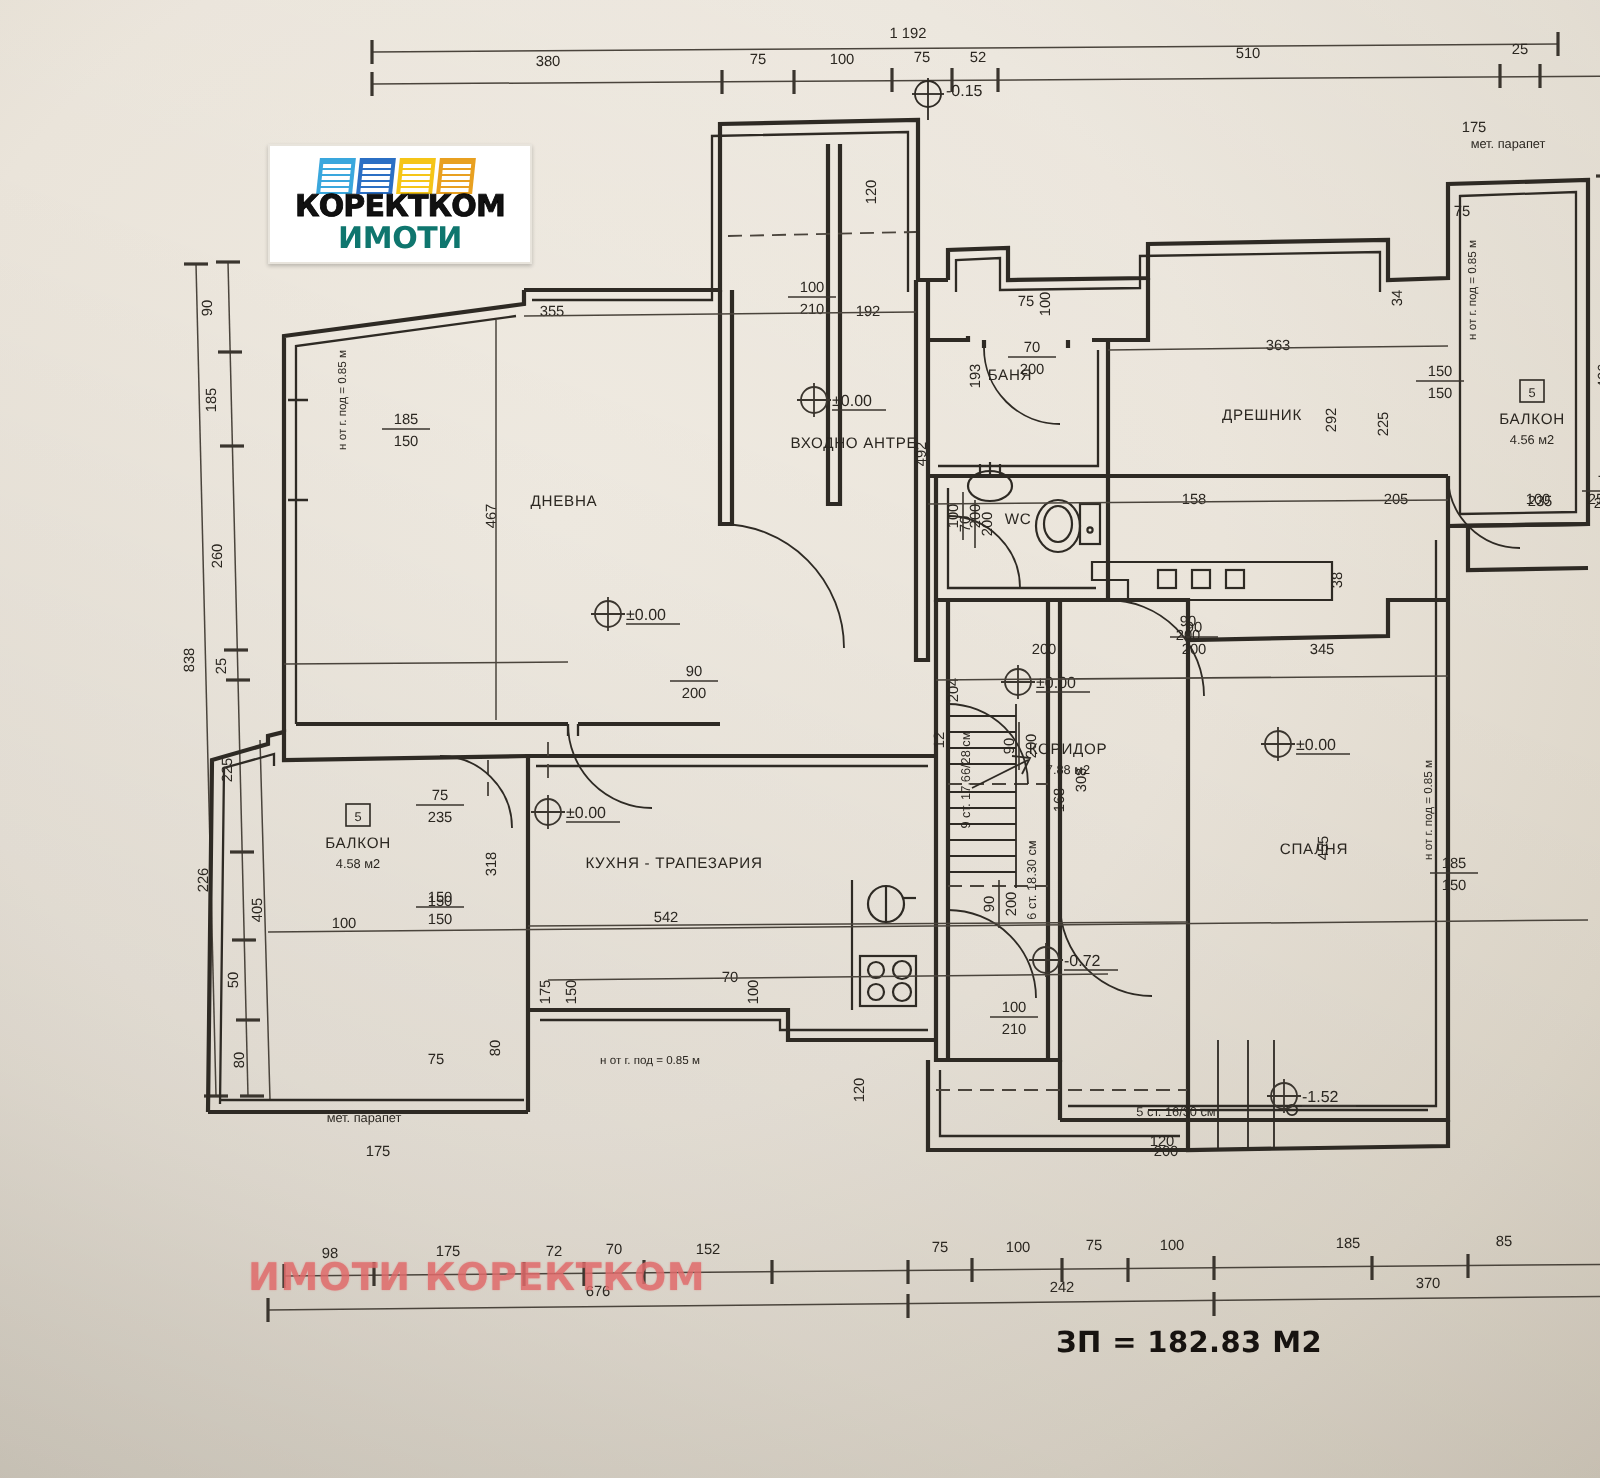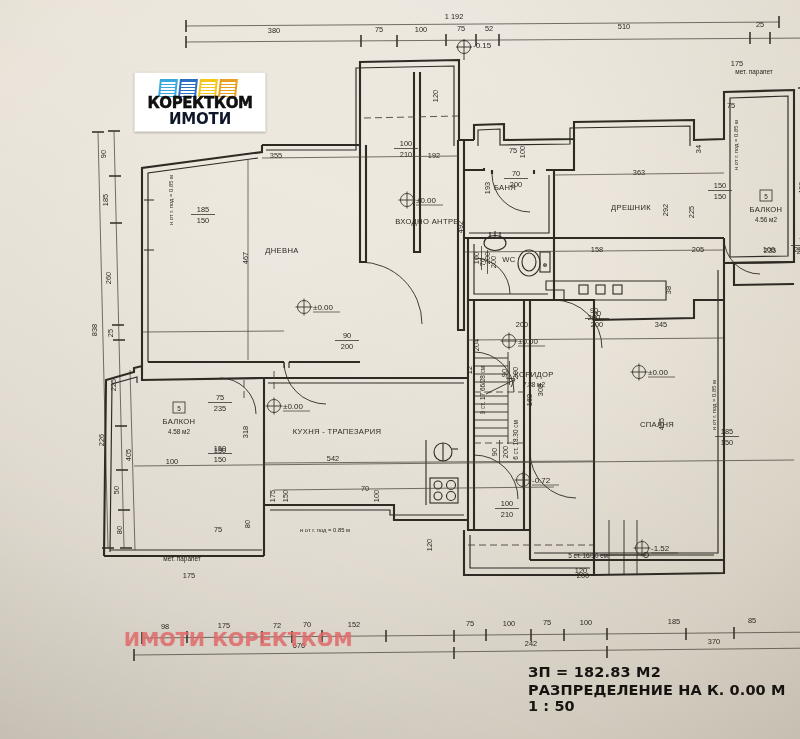--- a/index.html
+++ b/index.html
@@ -40,21 +40,21 @@
   #logo .b i:nth-child(2){top:6px;} #logo .b i:nth-child(3){top:9px;}
   #logo .b i:nth-child(4){top:12px;} #logo .b i:nth-child(5){top:15px;}
   #logo .t1{
     position:absolute;left:0;right:0;top:21px;text-align:center;
     font-weight:bold;font-size:15px;letter-spacing:-0.4px;color:#111;
     font-family:"DejaVu Sans", sans-serif;
     -webkit-text-stroke:0.4px #000;
   }
   #logo .t2{
     position:absolute;left:0;right:0;top:37px;text-align:center;
-    font-weight:bold;font-size:15px;letter-spacing:-0.2px;color:#0f172a;
+    font-weight:bold;font-size:15px;letter-spacing:-0.2px;color:#0f766e;
     font-family:"DejaVu Sans", sans-serif;
   }
   
   #watermark{
     position:absolute;left:124px;top:628px;
     font-family:"DejaVu Sans", sans-serif;
     font-weight:bold;font-size:19px;color:#e06a6a;opacity:.85;
     letter-spacing:.3px;white-space:nowrap;
     text-shadow:0 0 1px rgba(224,106,106,.6);
   }
@@ -619,14 +619,13 @@
       </div>
   </div>
   <div class="t1">КОРЕКТКОМ</div>
   <div class="t2">ИМОТИ</div>
 </div>
 
 <div id="watermark">ИМОТИ КОРЕКТКОМ</div>
 
 <div id="titleblock">
   <div class="l1">ЗП = 182.83 М2</div>
-  <div class="l2">РАЗПРЕДЕЛЕНИЕ НА К. 0.00  М 1 : 50</div>
 </div>
 
 </body></html>

